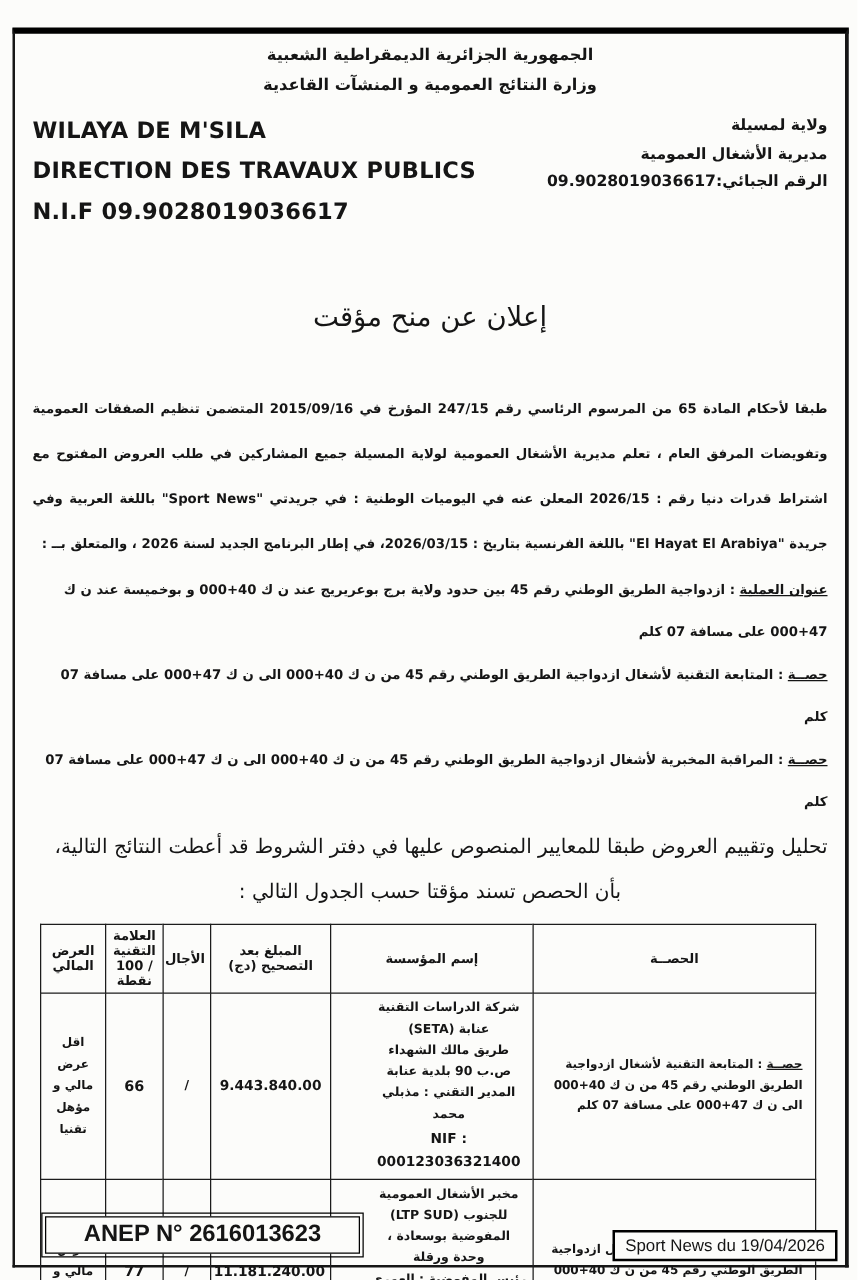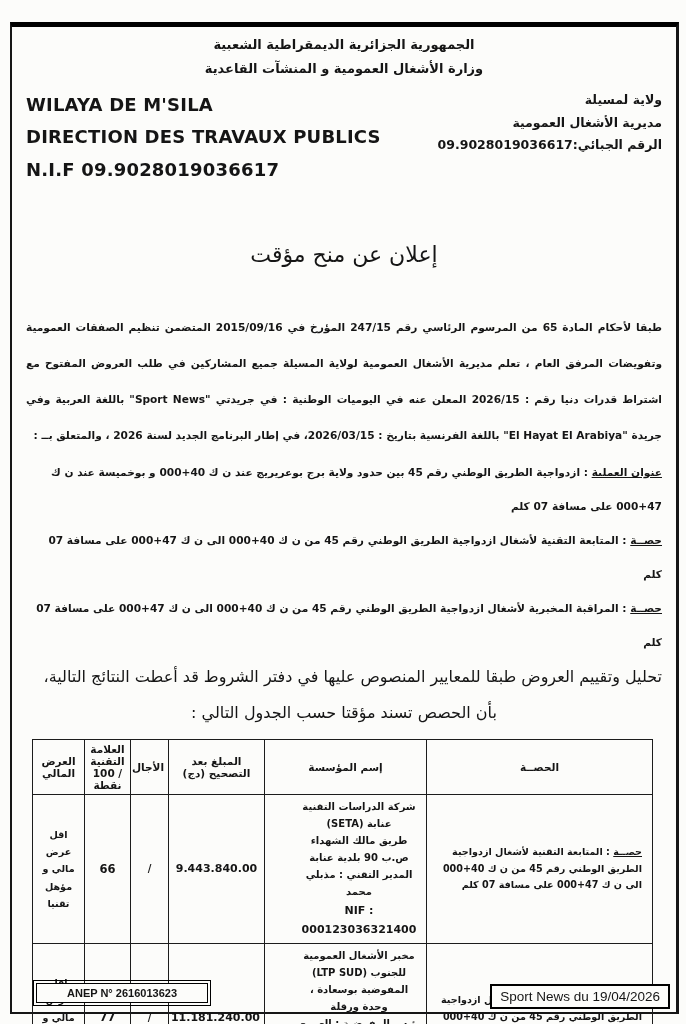--- a/index.html
+++ b/index.html
@@ -43,38 +43,38 @@
   .company-cell .nif { font-size:11px; margin-top:2px; }
   .amount-cell { font-size:11px; }
   .score-cell { font-size:11.5px; }
   .offer-cell { font-size:9.6px; line-height:1.8; }
   .closing1 { margin-top:14px; line-height:33px; }
   .footer-row {
     position:absolute; left:12px; right:6px; bottom:3px;
     display:flex; justify-content:space-between; align-items:flex-end;
   }
   .anep-box {
-    font-family:"Liberation Sans", sans-serif; font-weight:700; font-size:11px;
+    font-family:"Liberation Sans", sans-serif; font-weight:700; font-size:19px;
     border:1.5px solid #000; outline:1.5px solid #000; outline-offset:2px;
     padding:3px 30px; margin:0 0 6px 12px; background:#fcfcfa;
   }
   .journal-box {
     font-family:"Liberation Sans", sans-serif; font-weight:400; font-size:13.5px;
     border:2px solid #000; padding:3px 8px; background:#fcfcfa;
   }
 </style>
 </head>
 <body>
 
 <div class="page">
   <div class="frame">
 
     <div class="ministry" dir="rtl">
       <div>الجمهورية الجزائرية الديمقراطية الشعبية</div>
-      <div>وزارة الأشغال العمومية و المنشآت القاعدية</div>
+      <div>وزارة النتائج العمومية و المنشآت القاعدية</div>
     </div>
 
     <div class="org-row">
       <div class="org-left" dir="ltr">
         <div>WILAYA DE M'SILA</div>
         <div>DIRECTION DES TRAVAUX PUBLICS</div>
         <div>N.I.F 09.9028019036617</div>
       </div>
       <div class="org-right" dir="rtl">
         <div>ولاية لمسيلة</div>

